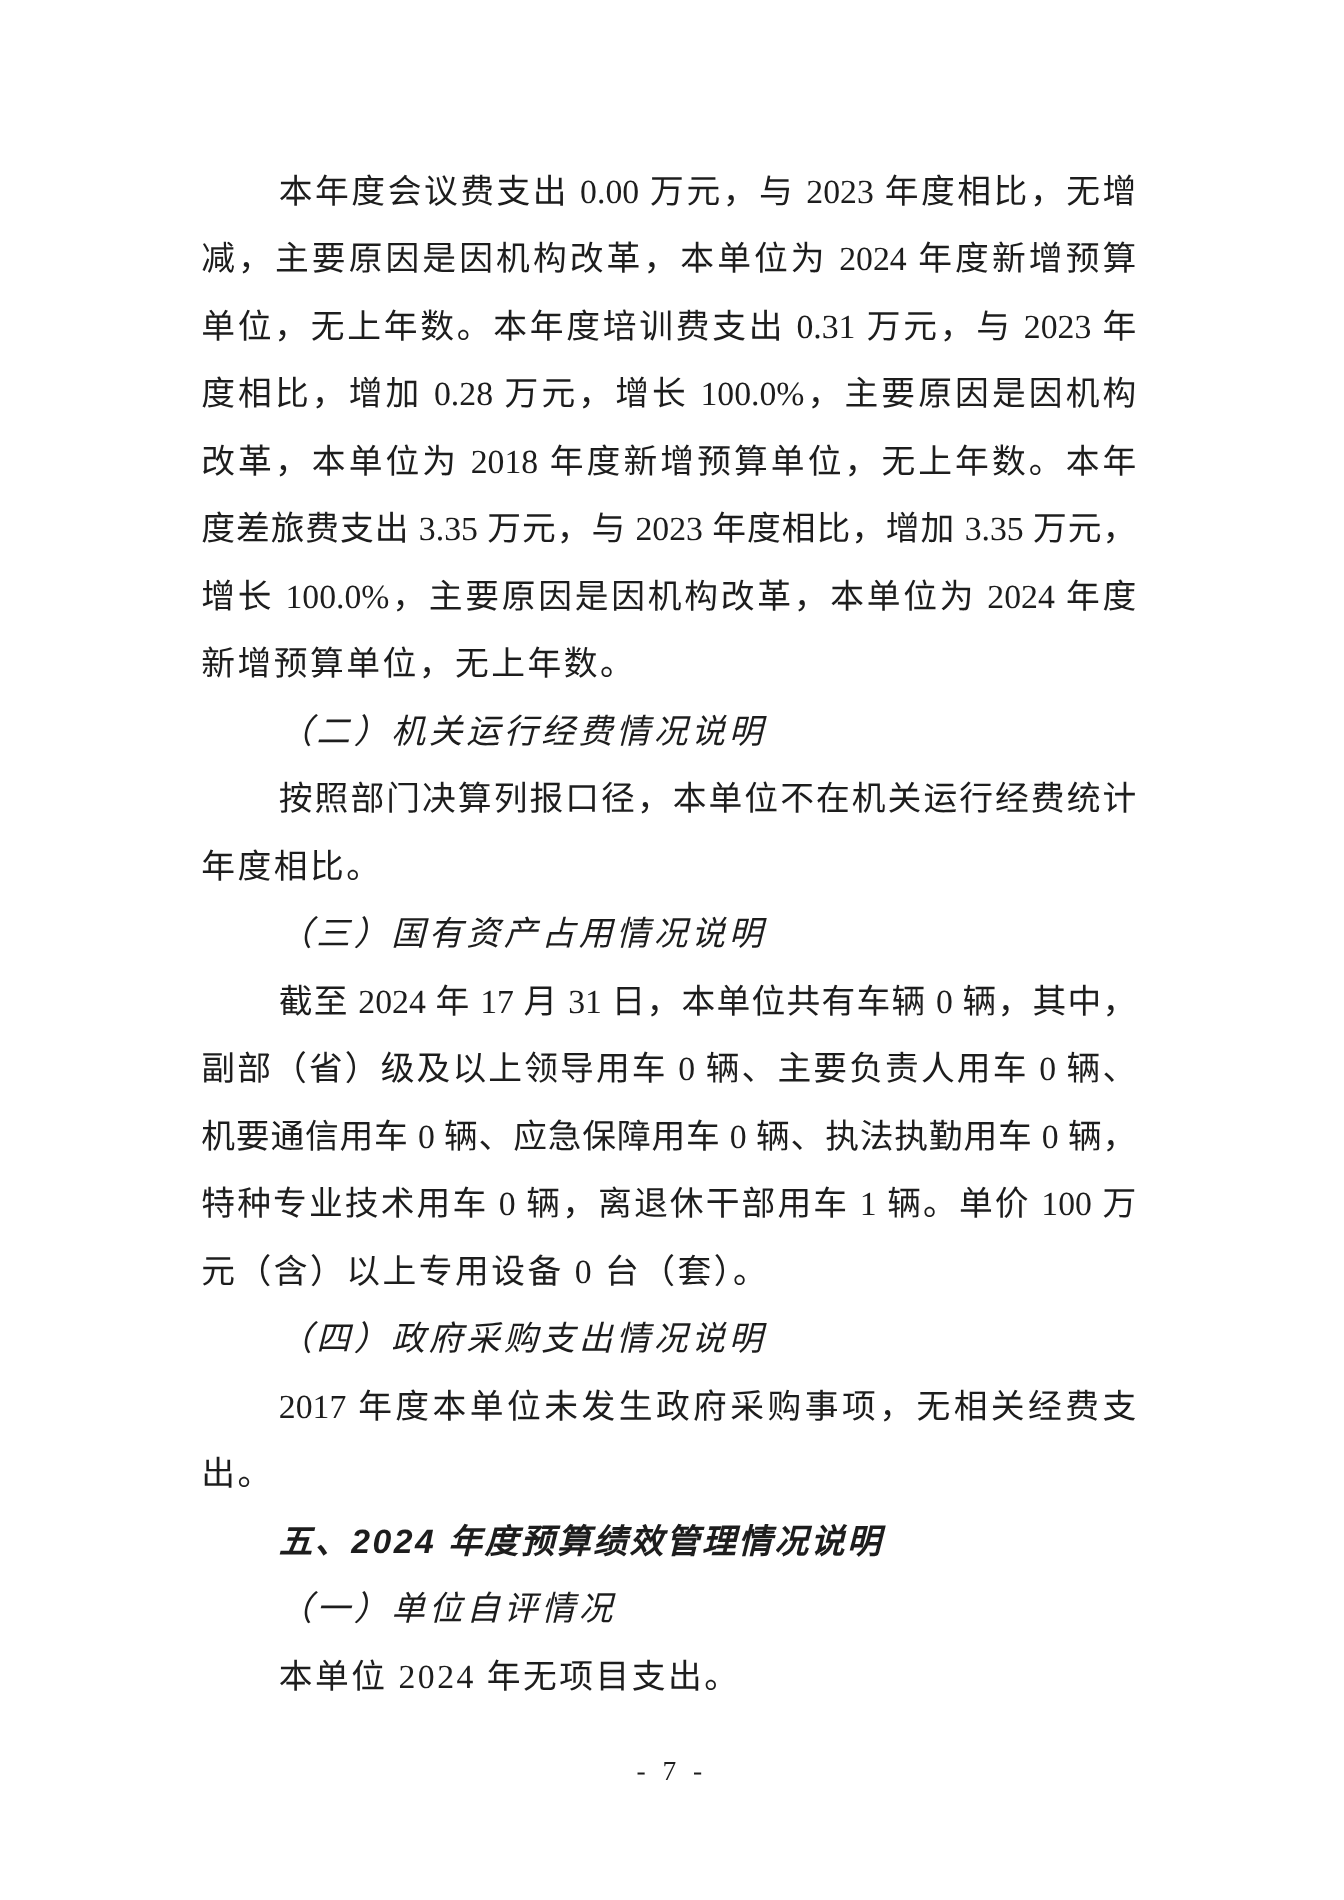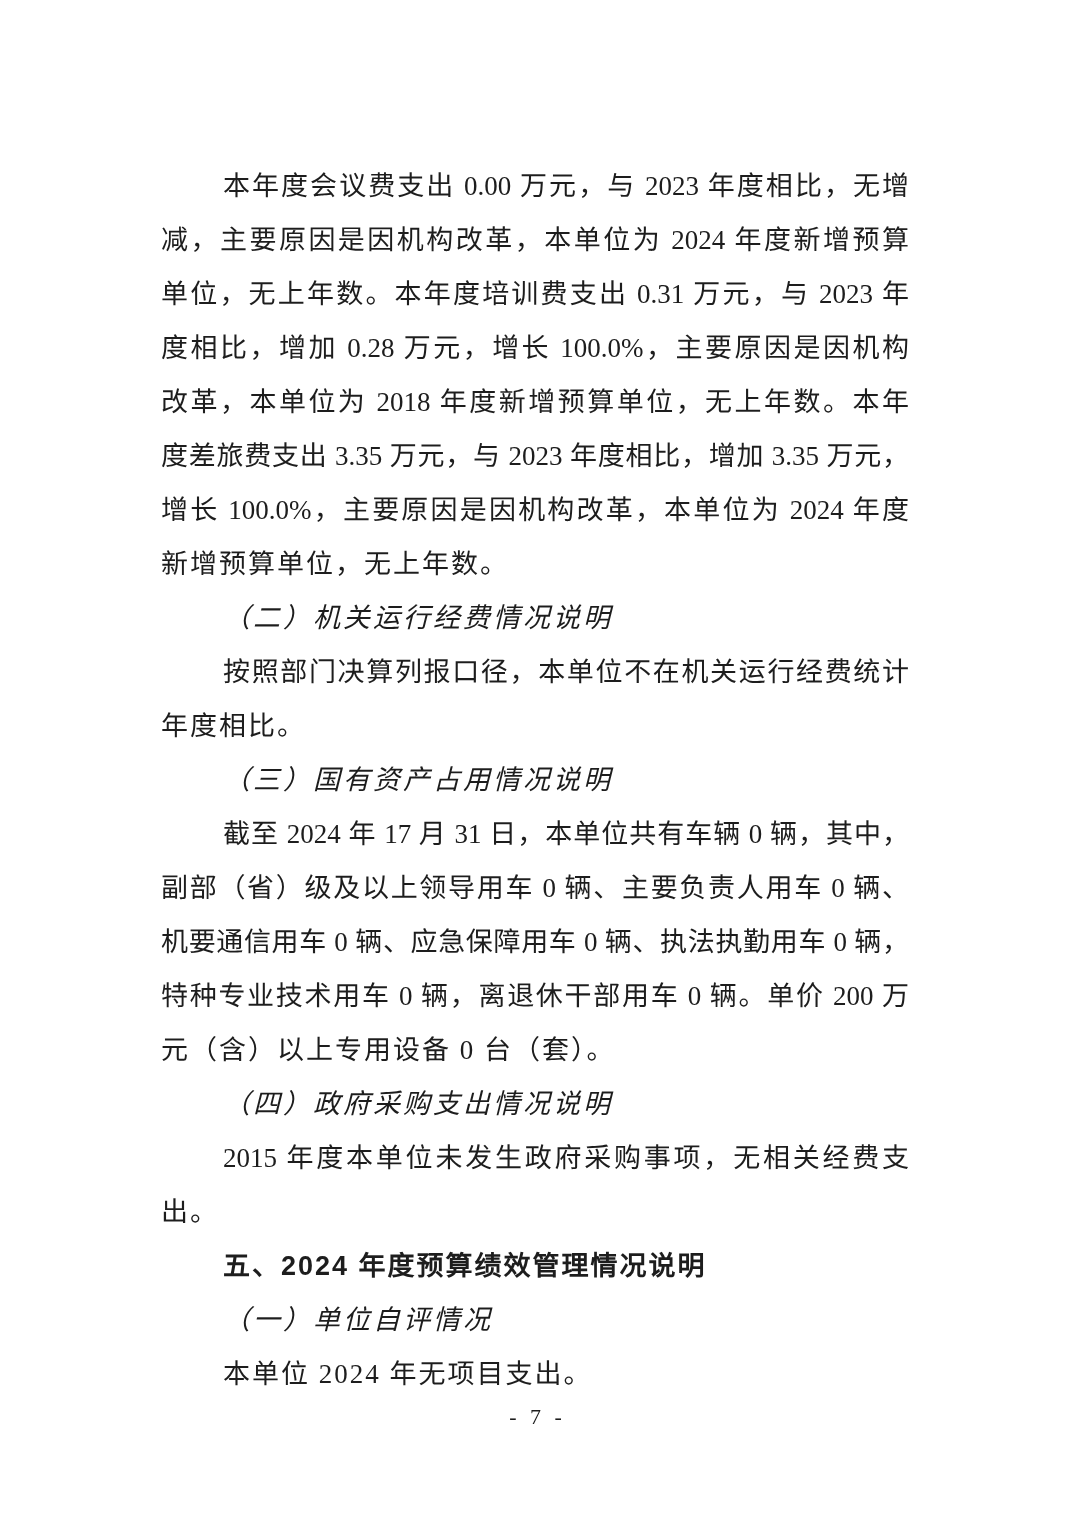--- a/index.html
+++ b/index.html
@@ -13,21 +13,21 @@
     height: 1520px;
     margin: 0 auto;
     background: #ffffff;
     color: #1d1d1d;
     font-family: "Liberation Serif", "DejaVu Serif", serif;
     overflow: hidden;
   }
   .doc-body {
     position: absolute;
     left: 161px;
-    top: 159px;
+    top: 126px;
     width: 748px;
     font-size: 27px;
     line-height: 54px;
   }
   .ln {
     white-space: nowrap;
     letter-spacing: 2px;
   }
   
   .ln.fill {
@@ -42,20 +42,21 @@
   
   .ln.kai {
     letter-spacing: 3px;
     font-style: italic;
   }
   
   .ln.bold {
     font-weight: 700;
     font-family: "Liberation Sans", "DejaVu Sans", sans-serif;
     letter-spacing: 2px;
+    font-style: italic;
   }
   .footer {
     position: absolute;
     top: 1402px;
     left: 0;
     width: 100%;
     text-align: center;
     font-size: 22px;
     line-height: 30px;
     letter-spacing: 4px;
@@ -75,23 +76,23 @@
     <div class="ln fill">度差旅费支出 3.35 万元，与 2023 年度相比，增加 3.35 万元，</div>
     <div class="ln fill">增长 100.0%，主要原因是因机构改革，本单位为 2024 年度</div>
     <div class="ln">新增预算单位，无上年数。</div>
     <div class="ln indent kai">（二）机关运行经费情况说明</div>
     <div class="ln indent fill">按照部门决算列报口径，本单位不在机关运行经费统计</div>
     <div class="ln">年度相比。</div>
     <div class="ln indent kai">（三）国有资产占用情况说明</div>
     <div class="ln indent fill">截至 2024 年 17 月 31 日，本单位共有车辆 0 辆，其中，</div>
     <div class="ln fill">副部（省）级及以上领导用车 0 辆、主要负责人用车 0 辆、</div>
     <div class="ln fill">机要通信用车 0 辆、应急保障用车 0 辆、执法执勤用车 0 辆，</div>
-    <div class="ln fill">特种专业技术用车 0 辆，离退休干部用车 0 辆。单价 200 万</div>
+    <div class="ln fill">特种专业技术用车 0 辆，离退休干部用车 1 辆。单价 100 万</div>
     <div class="ln">元（含）以上专用设备 0 台（套）。</div>
     <div class="ln indent kai">（四）政府采购支出情况说明</div>
-    <div class="ln indent fill">2015 年度本单位未发生政府采购事项，无相关经费支</div>
+    <div class="ln indent fill">2017 年度本单位未发生政府采购事项，无相关经费支</div>
     <div class="ln">出。</div>
     <div class="ln indent bold">五、2024 年度预算绩效管理情况说明</div>
     <div class="ln indent kai">（一）单位自评情况</div>
     <div class="ln indent">本单位 2024 年无项目支出。</div>
   </div>
   <div class="footer">- 7 -</div>
 </div>
 
 </body></html>

